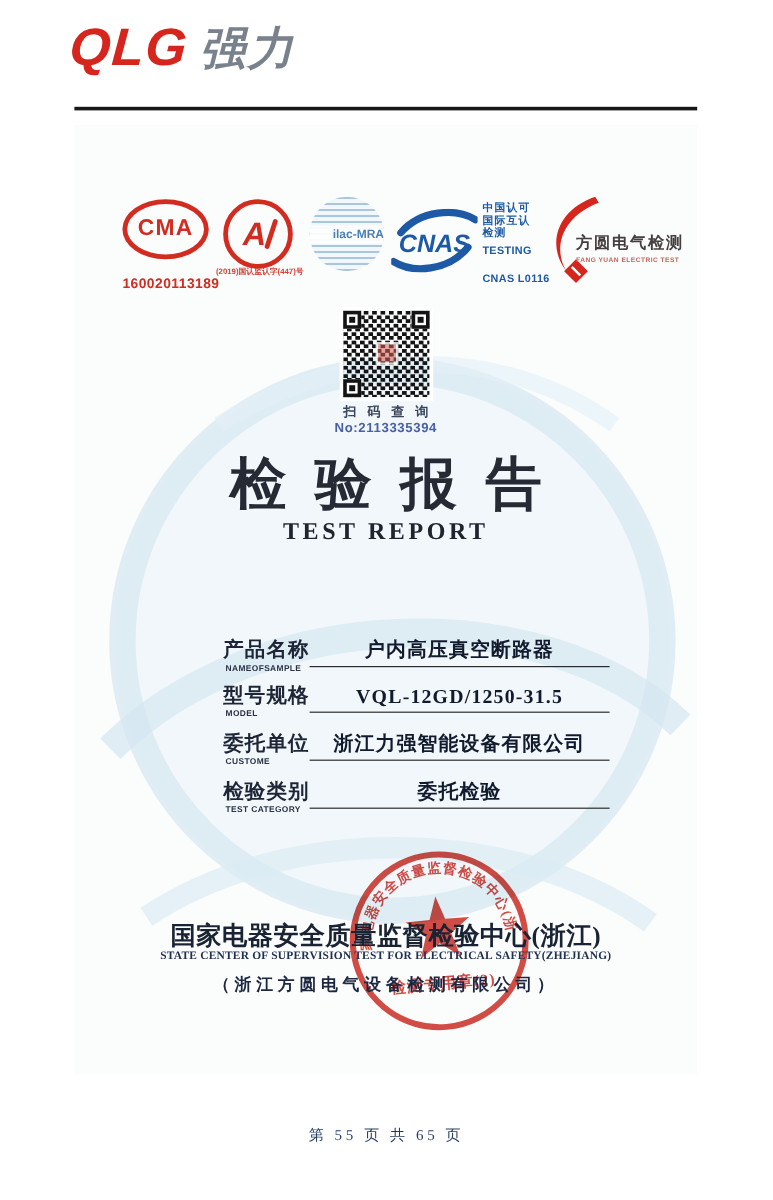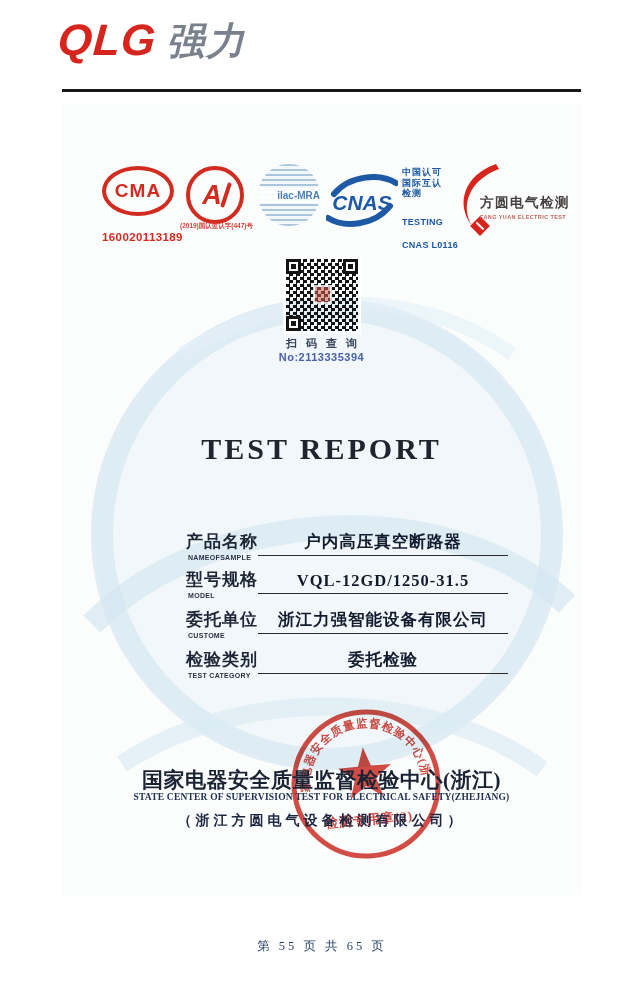--- a/index.html
+++ b/index.html
@@ -26,39 +26,39 @@
   .cal-a{font-family:"Liberation Sans",sans-serif;font-size:27px;font-weight:900;color:#d22b1f;font-style:italic;line-height:1;}
   .cal-slash{display:inline-block;width:4px;height:26px;background:#d22b1f;transform:rotate(18deg);border-radius:2px;}
   .cal-note{position:absolute;left:-6px;top:56px;width:96px;font-family:"Liberation Sans",sans-serif;
         font-size:6.5px;font-weight:700;color:#d54338;white-space:nowrap;}
   .ilac-circle{width:62px;height:62px;border-radius:50%;overflow:hidden;position:relative;
         background:repeating-linear-gradient(180deg,#a9c6de 0 2px,#f2f7fb 2px 5px);}
   .ilac-band{position:absolute;left:0;right:0;top:24px;height:15px;background:rgba(255,255,255,.92);
         display:flex;align-items:center;justify-content:flex-end;}
   .ilac-band span{font-family:"Liberation Sans",sans-serif;font-size:10px;font-weight:700;color:#4b7fb5;}
   .cnas-col{display:flex;flex-direction:column;}
-  .cnas-zh{font-family:Liberation Mono, monospace;font-size:9px;font-weight:800;color:#1d59a4;line-height:10.5px;letter-spacing:1px;}
-  .cnas-en{font-family:"Liberation Sans",sans-serif;font-size:9px;font-weight:900;color:#1d59a4;line-height:11px;margin-top:17px;letter-spacing:.3px;}
+  .cnas-zh{font-family:Liberation Serif, serif;font-size:9px;font-weight:800;color:#1d59a4;line-height:10.5px;letter-spacing:1px;}
+  .cnas-en{font-family:"Liberation Sans",sans-serif;font-size:9px;font-weight:900;color:#1d59a4;line-height:11px;margin-top:4px;letter-spacing:.3px;}
   .fy-text-zh{font-family:"Liberation Sans",sans-serif;font-size:13.5px;font-weight:800;color:#45403f;letter-spacing:1.5px;white-space:nowrap;}
   .fy-text-en{font-family:"Liberation Sans",sans-serif;font-size:5.5px;font-weight:700;color:#c2655c;letter-spacing:.4px;margin-top:2px;white-space:nowrap;}
   
   .qr-wrap{position:absolute;left:0;top:155px;width:519px;display:flex;flex-direction:column;align-items:center;}
   .qr{position:relative;width:72px;height:72px;background:
         conic-gradient(#141414 25%,transparent 0 50%,#141414 0 75%,transparent 0);
         background-size:7px 7px;outline:3px solid #fff;}
   .qr-finder{position:absolute;width:15px;height:15px;border:3px solid #141414;background:#fff;box-sizing:border-box;}
   .qr-finder::after{content:"";position:absolute;inset:2px;background:#141414;}
   .qr-f-tl{left:0;top:0;} .qr-f-tr{right:0;top:0;} .qr-f-bl{left:0;bottom:0;}
   .qr-center-seal{position:absolute;left:29px;top:28px;width:15px;height:15px;background:rgba(212,94,82,.55);outline:2px solid rgba(255,255,255,.8);}
   .qr-caption{margin-top:5px;font-size:11px;font-weight:700;color:#39465e;letter-spacing:9px;padding-left:9px;}
   .qr-number{margin-top:0px;font-family:"Liberation Sans",sans-serif;font-size:11px;font-weight:700;color:#4a61a9;letter-spacing:.5px;}
   
   .title-zh{position:absolute;left:0;top:268px;width:519px;text-align:center;font-size:47px;font-weight:700;
         color:#262a35;letter-spacing:24px;padding-left:24px;box-sizing:border-box;}
-  .title-en{position:absolute;left:0;top:328px;width:519px;text-align:center;font-size:30px;font-weight:700;
+  .title-en{position:absolute;left:0;top:328px;width:519px;text-align:center;font-size:20px;font-weight:700;
         color:#20242f;letter-spacing:3px;}
   
   .field-row{position:absolute;left:124px;width:322px;display:flex;align-items:flex-end;}
   .f-label{position:relative;font-size:17px;font-weight:700;color:#1d2537;letter-spacing:1px;
         white-space:nowrap;padding-bottom:3px;}
   .f-sub{position:absolute;left:2px;top:100%;margin-top:-2px;font-family:"Liberation Sans",sans-serif;
         font-size:7px;font-weight:700;color:#2a3245;letter-spacing:.3px;white-space:nowrap;}
   .f-line{flex:1;text-align:center;font-size:16.5px;font-weight:600;color:#121b2e;
         border-bottom:1.6px solid #2c2c2c;padding-bottom:2px;white-space:nowrap;letter-spacing:1px;}
   
@@ -152,20 +152,21 @@
       <div class="qr">
         <span class="qr-finder qr-f-tl"></span>
         <span class="qr-finder qr-f-tr"></span>
         <span class="qr-finder qr-f-bl"></span>
         <span class="qr-center-seal"></span>
       </div>
       <div class="qr-caption">扫码查询</div>
       <div class="qr-number">No:2113335394</div>
     </div>
 
+    <div class="title-zh">检验报告</div>
     <div class="title-en">TEST REPORT</div>
 
     <div class="field-row" style="top:426px;">
       <span class="f-label">产品名称</span>
       <span class="f-sub">NAMEOFSAMPLE</span>
       <span class="f-line">户内高压真空断路器</span>
     </div>
     <div class="field-row" style="top:464px;">
       <span class="f-label">型号规格</span>
       <span class="f-sub">MODEL</span>

